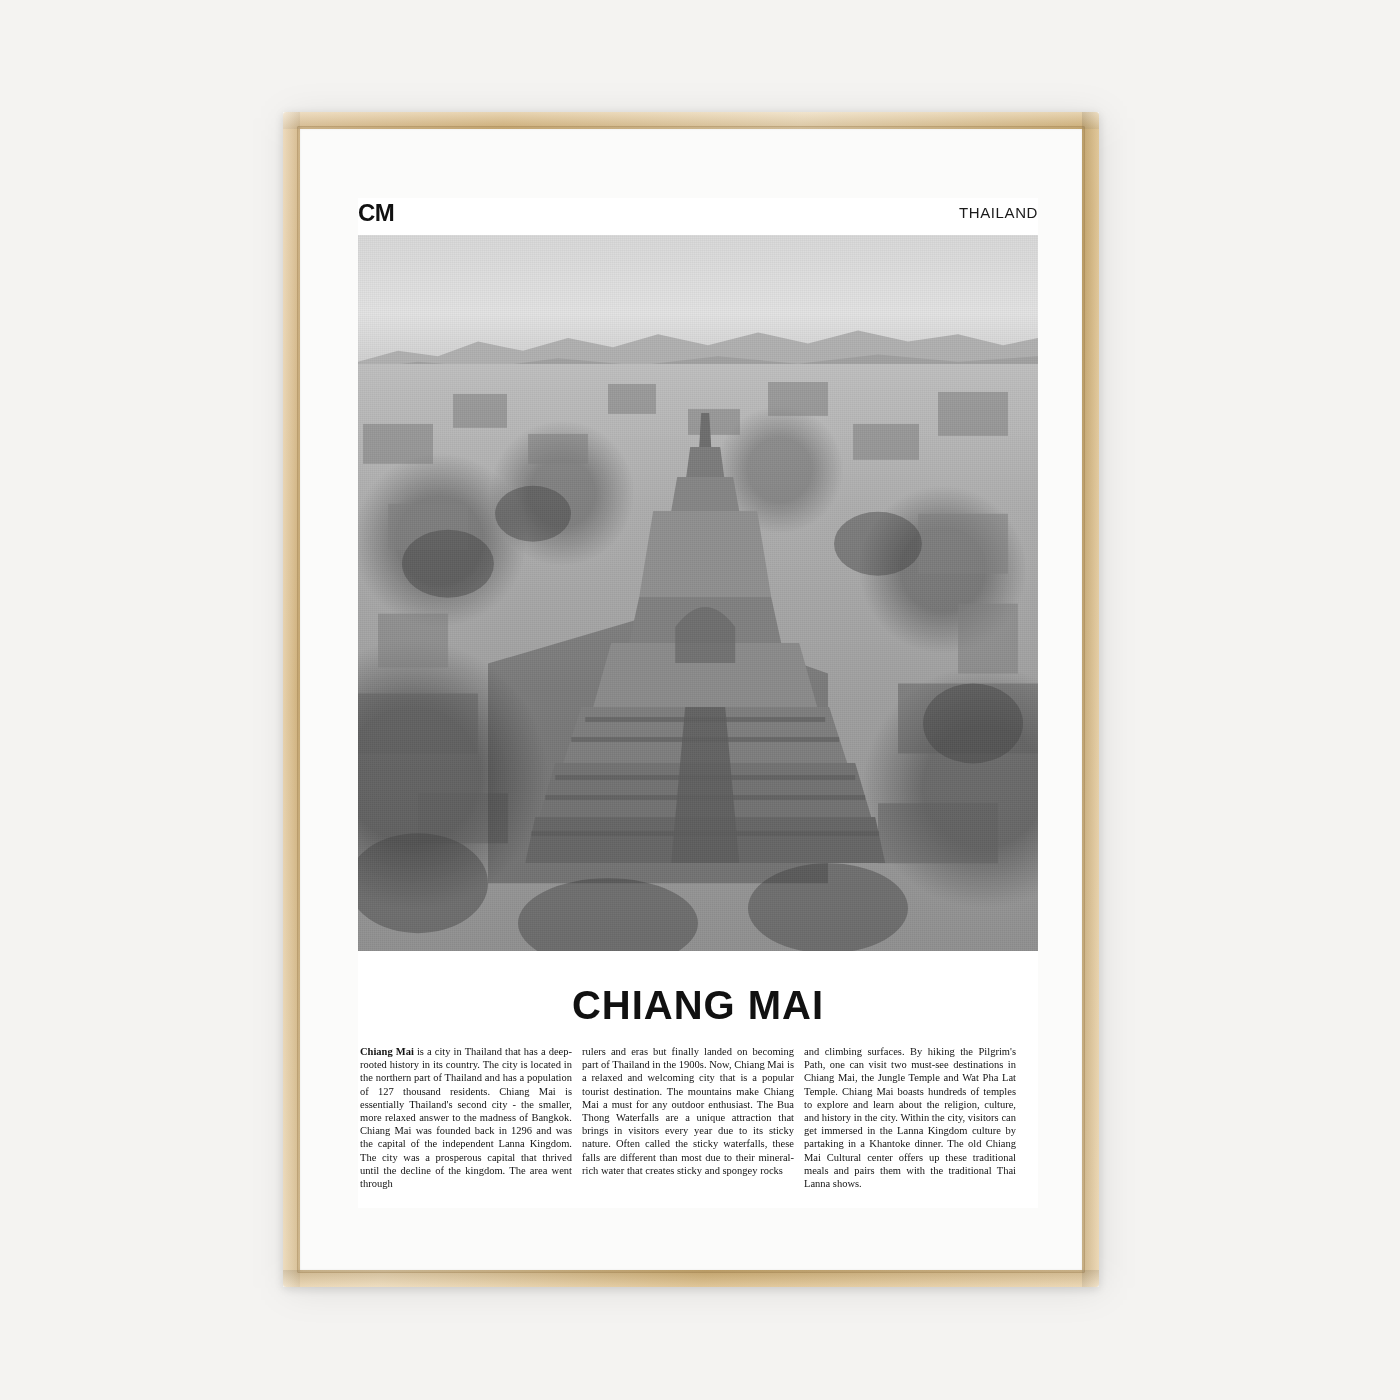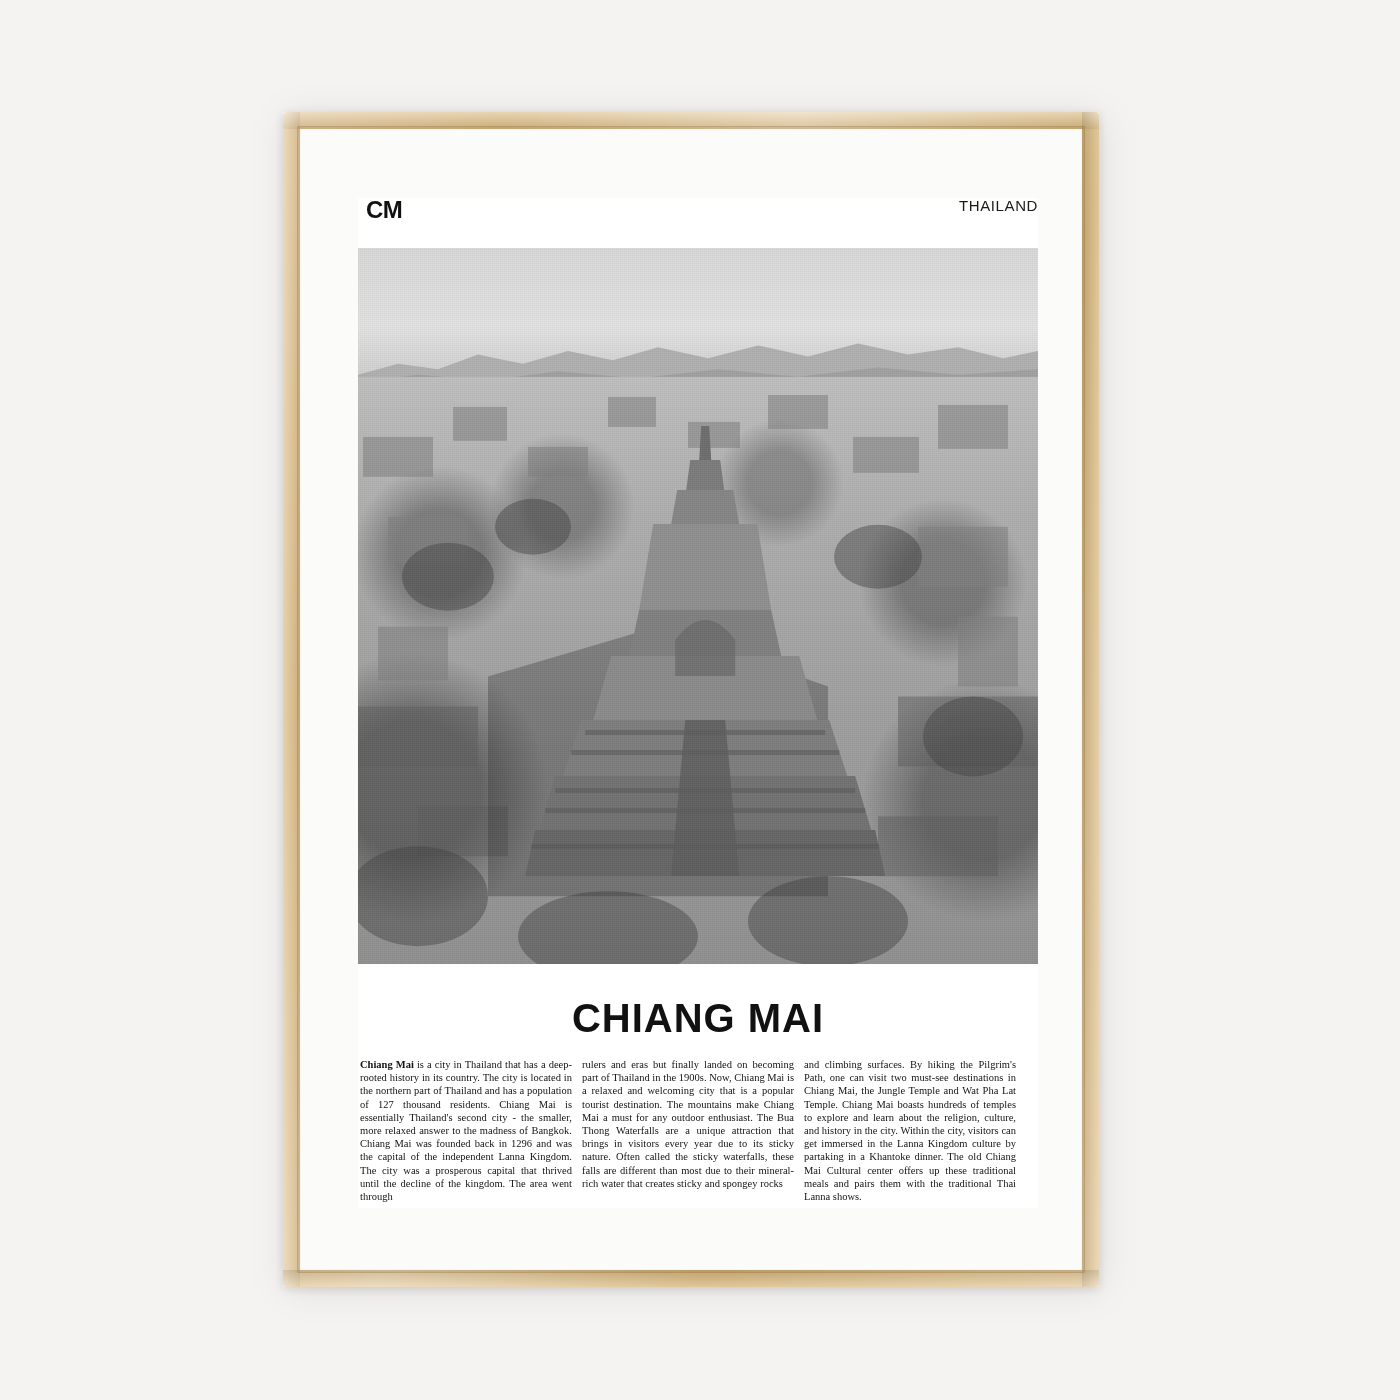--- a/index.html
+++ b/index.html
@@ -75,25 +75,24 @@
     top: 198px;
     width: 680px;
     height: 1010px;
     background: #ffffff;
     display: flex;
     flex-direction: column;
   }
 
   .poster-header {
     display: flex;
-    align-items: flex-start;
+    align-items: center;
     justify-content: space-between;
     height: 30px;
-    padding-bottom: 20px;
-    margin-left: 8px;
+    padding-bottom: 7px;
   }
   .poster-code {
     font-family: "Liberation Sans", sans-serif;
     font-weight: bold;
     font-size: 24px;
     letter-spacing: -0.5px;
     color: #111111;
     line-height: 1;
   }
   .poster-country {

